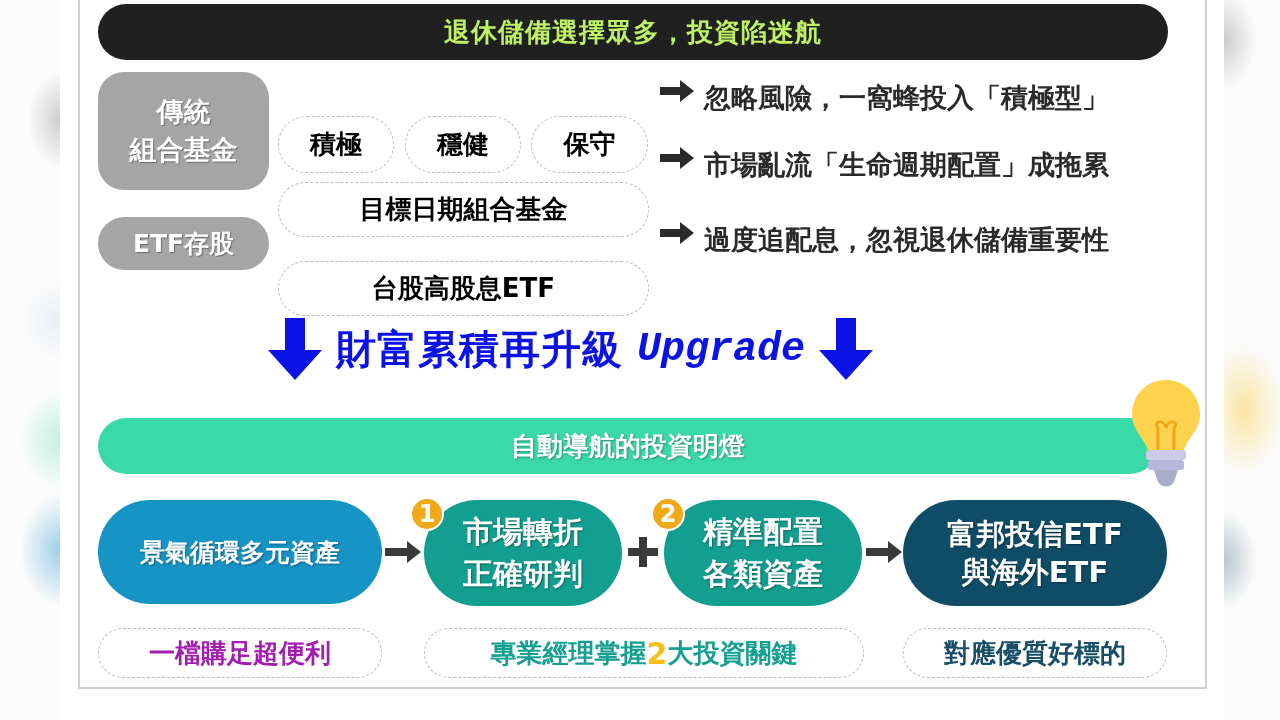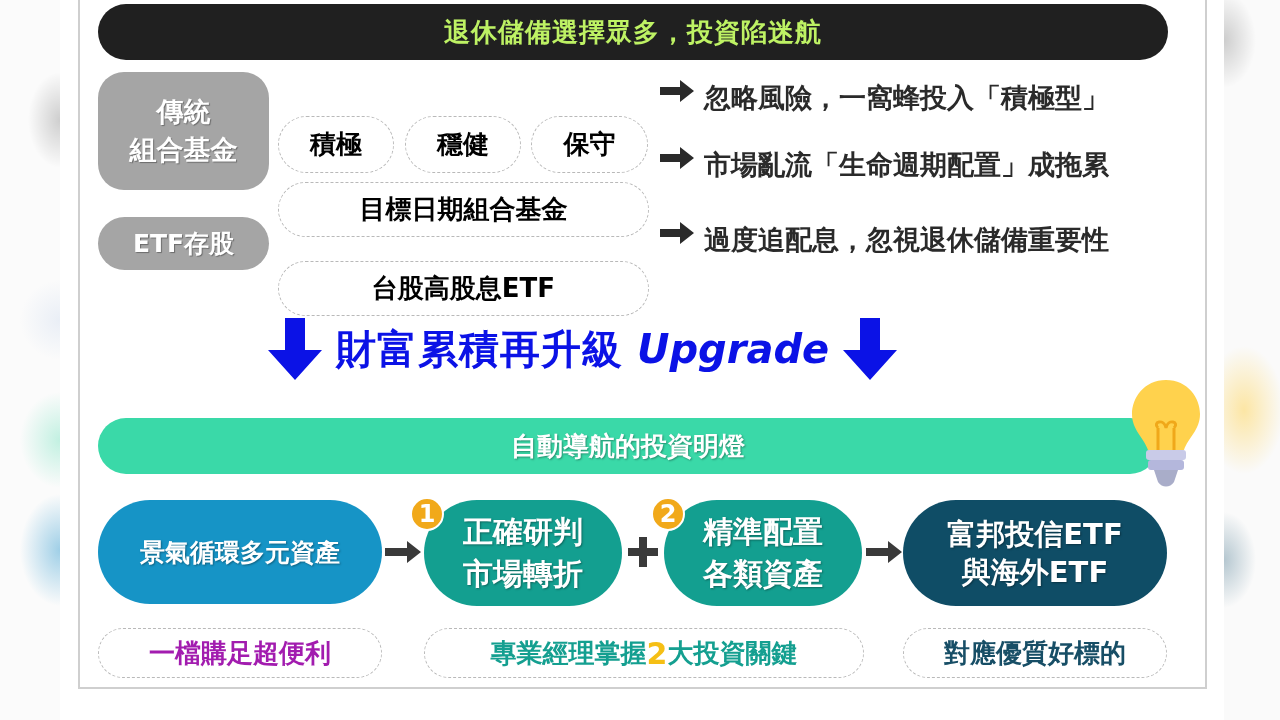--- a/index.html
+++ b/index.html
@@ -61,21 +61,21 @@
     }
     .result-line .arr { width: 34px; height: 22px; margin-right: 10px; flex: none; }
     .r1 { top: 80px; } .r2 { top: 147px; } .r3 { top: 222px; }
 
     .upgrade {
       position: absolute; left: 268px; top: 316px; height: 66px; display: flex; align-items: center;
       color: #0b12e6; font-weight: bold; white-space: nowrap;
     }
     .upgrade .big-arrow { width: 54px; height: 62px; flex: none; }
     .upgrade .u-text { font-size: 40px; margin: 0 14px 0 14px; letter-spacing: 1px; }
-    .upgrade .u-en { font-size: 40px; font-style: italic; margin-right: 14px; }
+    .upgrade .u-en { font-size: 40px; font-style: italic; margin-right: 14px; font-family: Liberation Mono, monospace; }
 
     .nav-bar {
       position: absolute; left: 98px; top: 418px; width: 1060px; height: 56px;
       background: #3ad9a8; border-radius: 28px; color: #fff; font-weight: bold; font-size: 26px;
       display: flex; align-items: center; justify-content: center;
       text-shadow: 1px 1px 2px rgba(0,0,0,0.35);
     }
     .bulb { position: absolute; left: 1128px; top: 376px; width: 76px; height: 118px; }
 
     .flow-pill {
@@ -171,22 +171,22 @@
   <path d="M26 94 H50 L46 106 C42 112 34 112 30 106 Z" fill="#a9adc9"></path>
 </svg>
 
 <div class="flow-pill f-cycle">景氣循環多元資產</div>
 
 <svg class="op op-arr1" viewBox="0 0 36 22">
     <path d="M0 7 H22 V0 L36 11 L22 22 V15 H0 Z" fill="#3a3a3a"></path>
   </svg>
 
 <div class="flow-pill f-judge">
+  <span>市場轉折</span>
   <span>正確研判</span>
-  <span>市場轉折</span>
 </div>
 <div class="badge b1">1</div>
 
 <svg class="op op-plus" viewBox="0 0 30 30">
     <path d="M11 0 H19 V11 H30 V19 H19 V30 H11 V19 H0 V11 H11 Z" fill="#3a3a3a"></path>
   </svg>
 
 <div class="flow-pill f-alloc">
   <span>精準配置</span>
   <span>各類資產</span>

